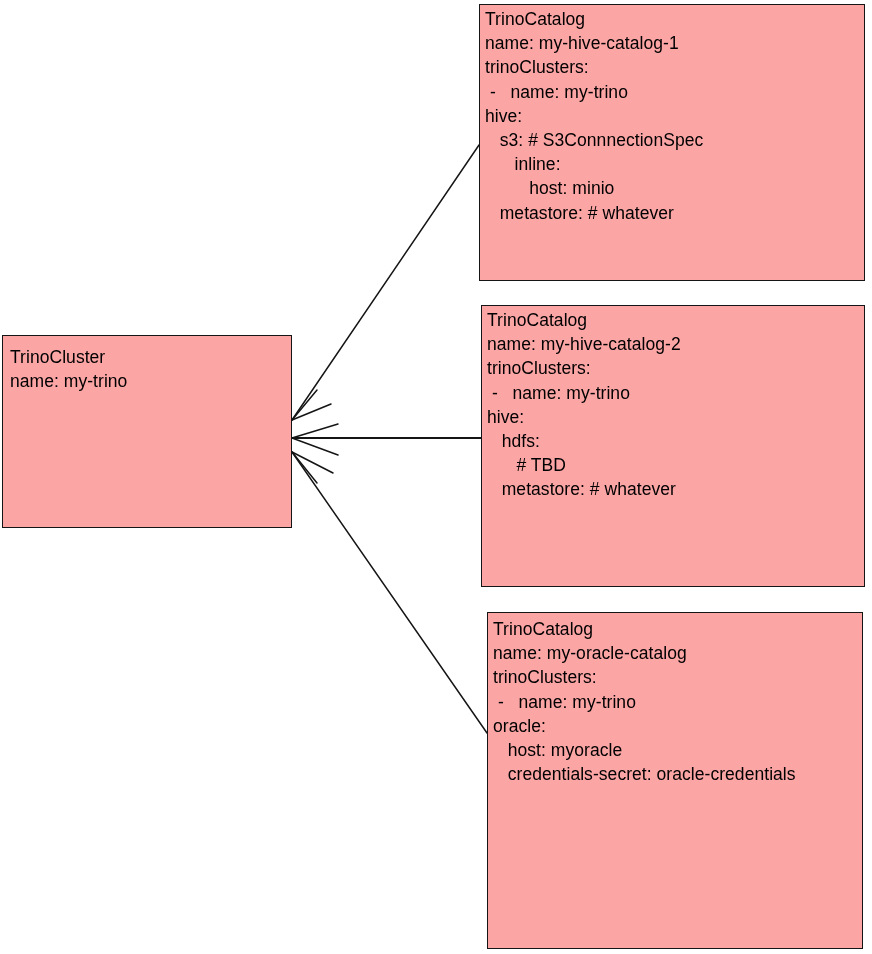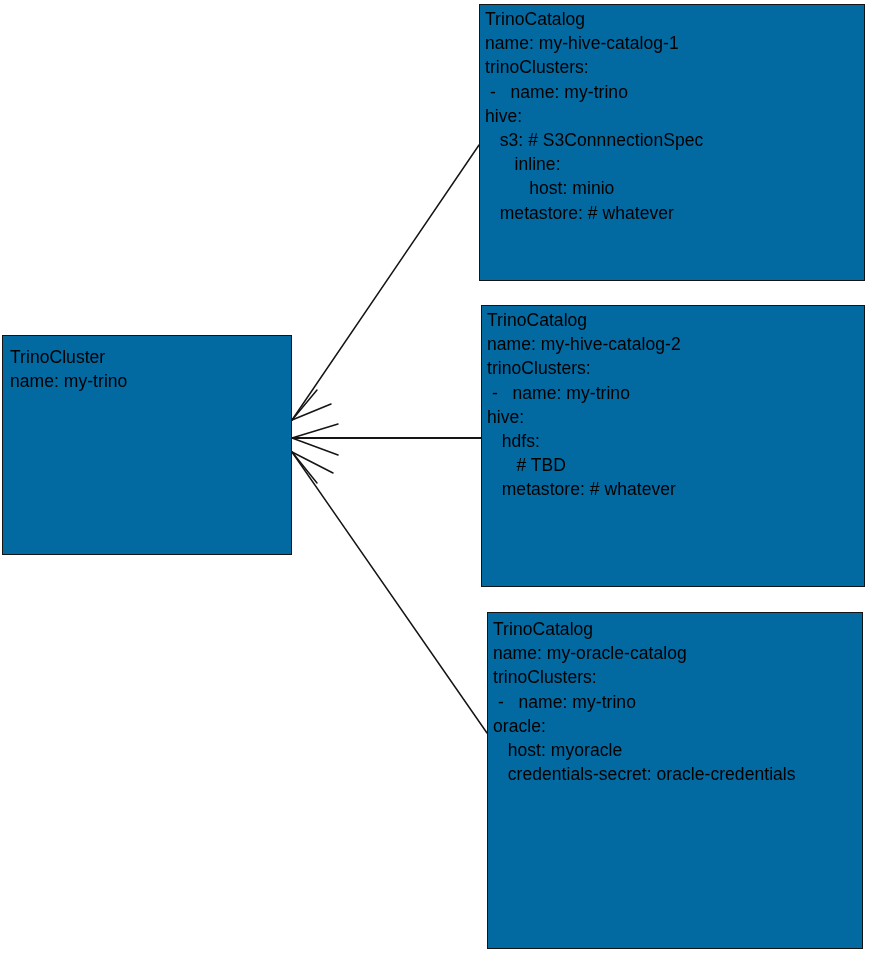--- a/index.html
+++ b/index.html
@@ -23,39 +23,39 @@
     position: absolute;
     left: 0;
     top: 0;
     width: 872px;
     height: 954px;
     pointer-events: none;
   }
   .node {
     position: absolute;
     box-sizing: border-box;
-    background: #0369a1;
+    background: #fca5a5;
     border: 1.6px solid #151515;
   }
   .node-text {
     position: absolute;
     left: 5px;
     top: 2px;
     right: 2px;
     font-size: 17.5px;
     line-height: 24.2px;
     white-space: pre;
     letter-spacing: 0.05px;
   }
   
   #node-cluster {
     left: 2px;
     top: 335px;
     width: 290px;
-    height: 220px;
+    height: 193px;
   }
   #node-cluster .node-text { top: 9px; left: 7px; }
   
   #node-catalog-1 {
     left: 479px;
     top: 4px;
     width: 386px;
     height: 277px;
   }
   #node-catalog-2 {

